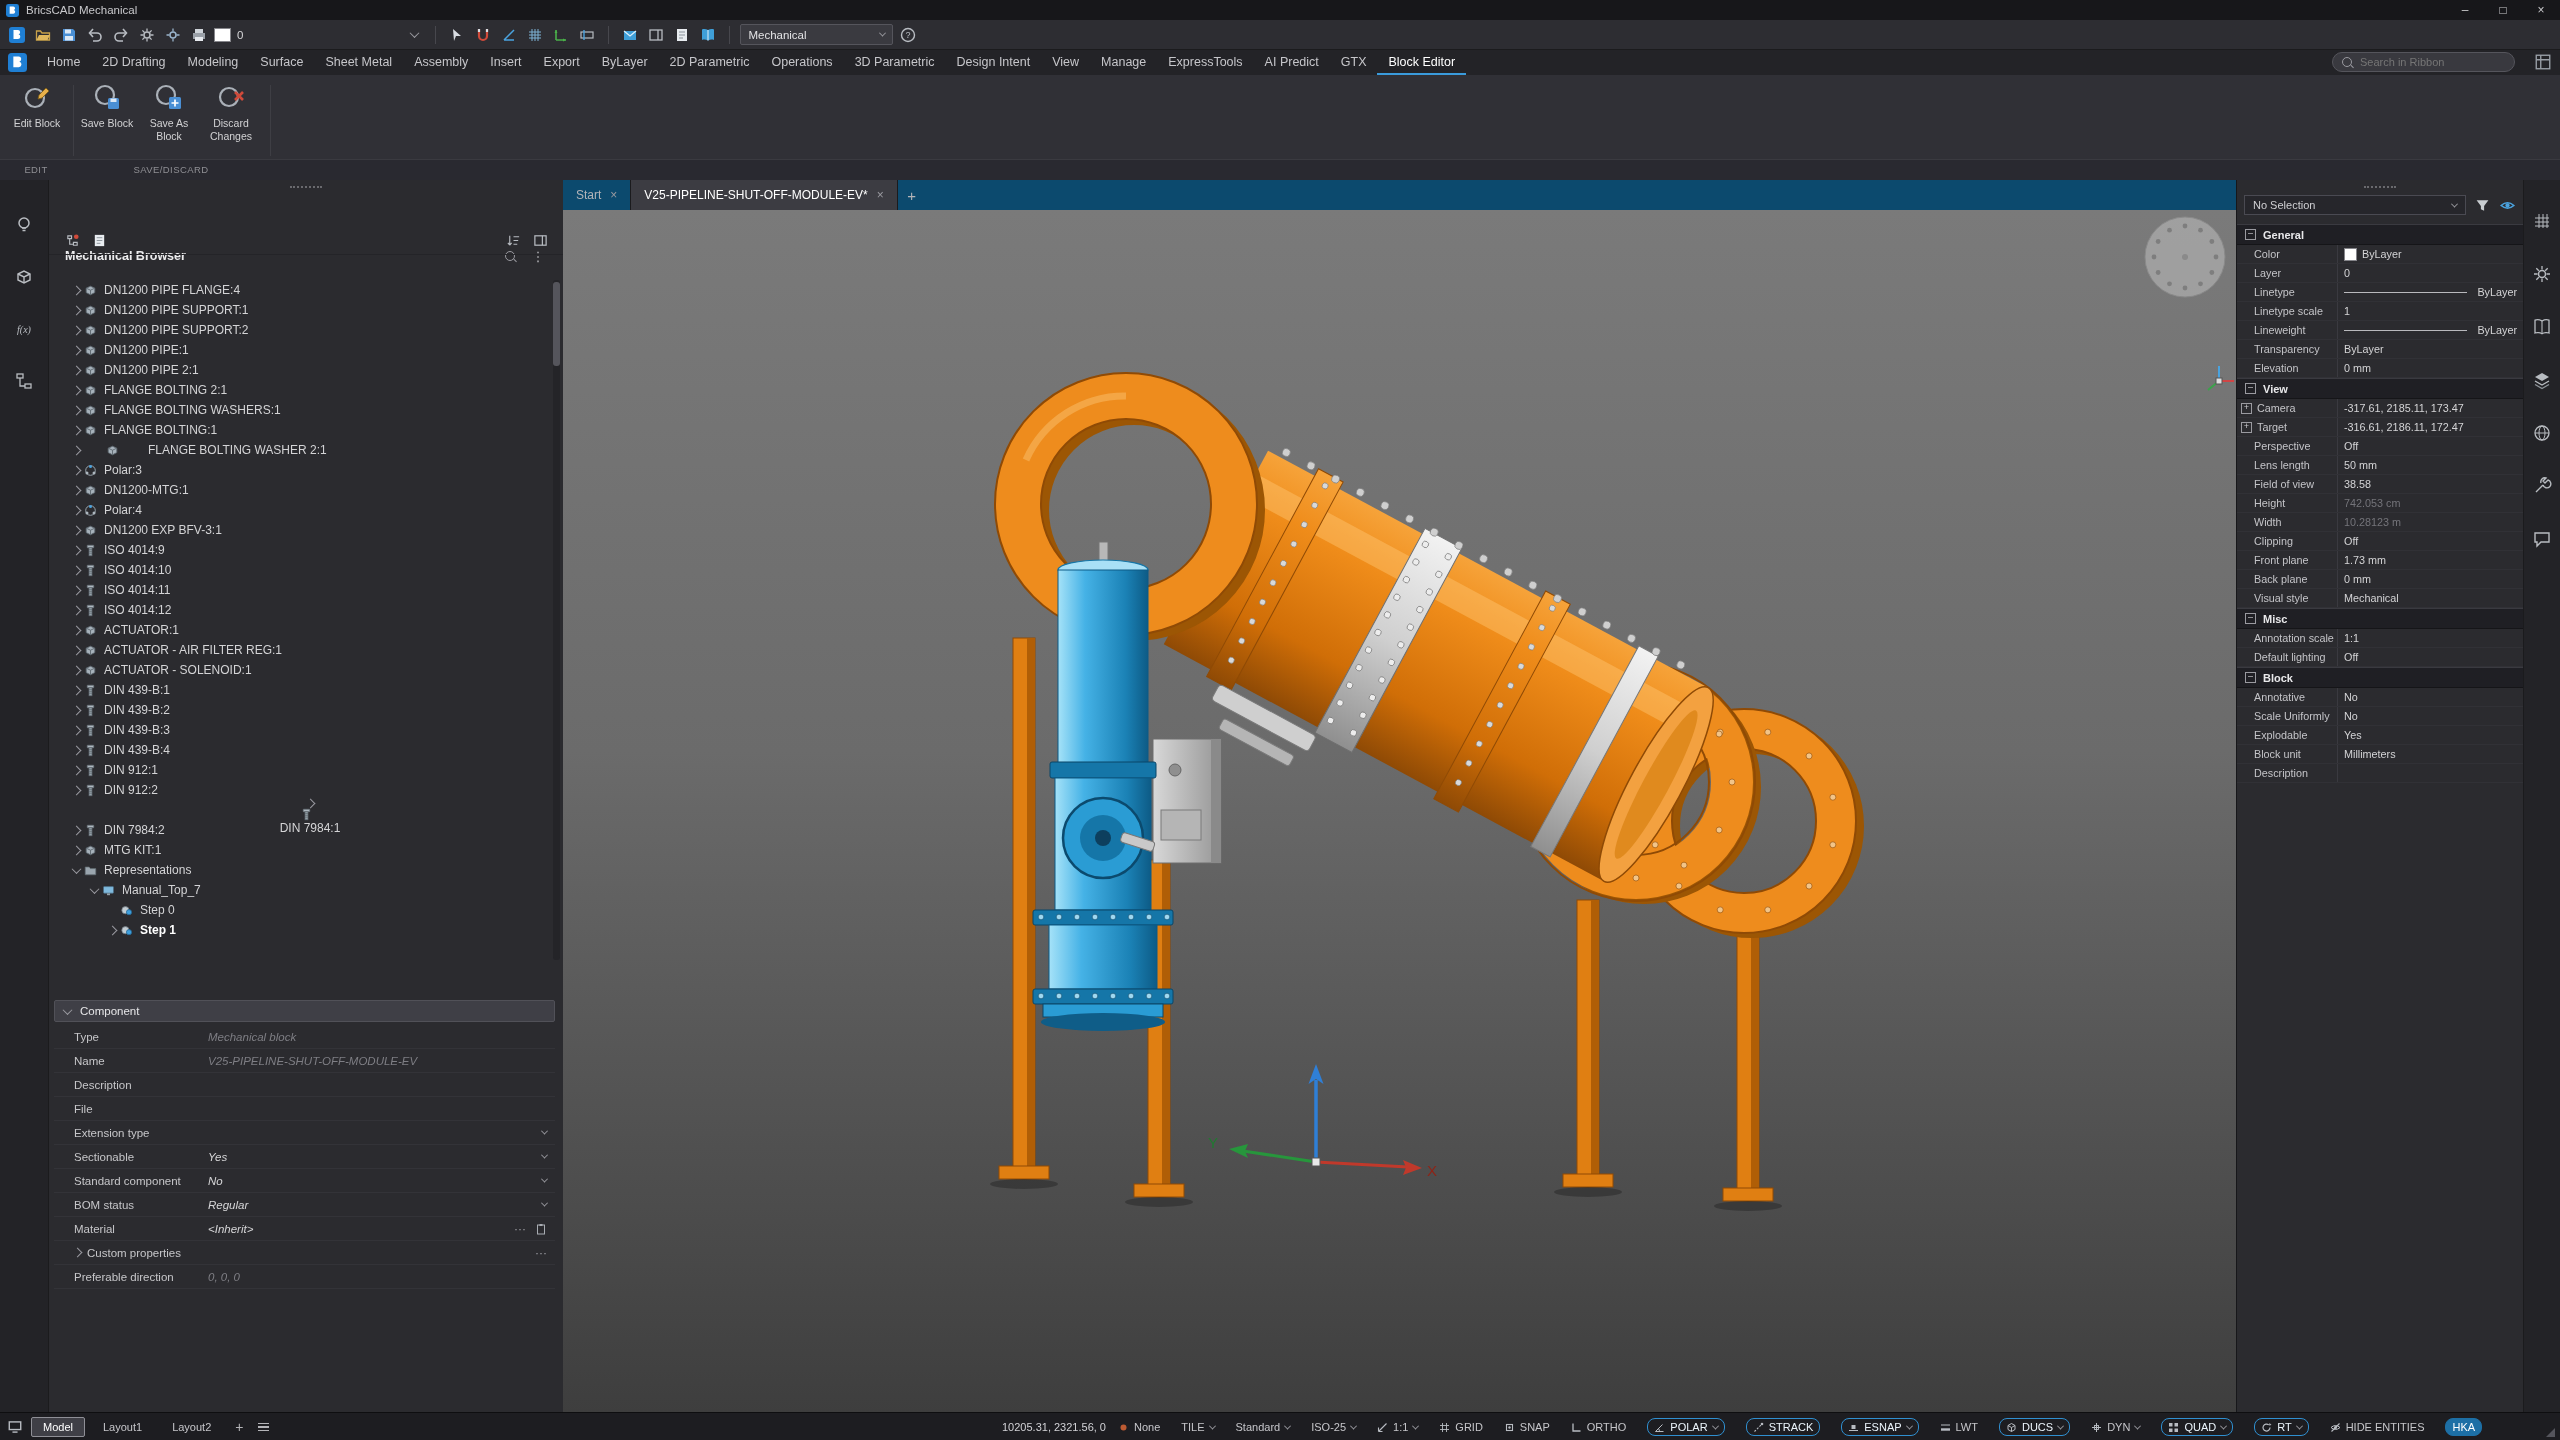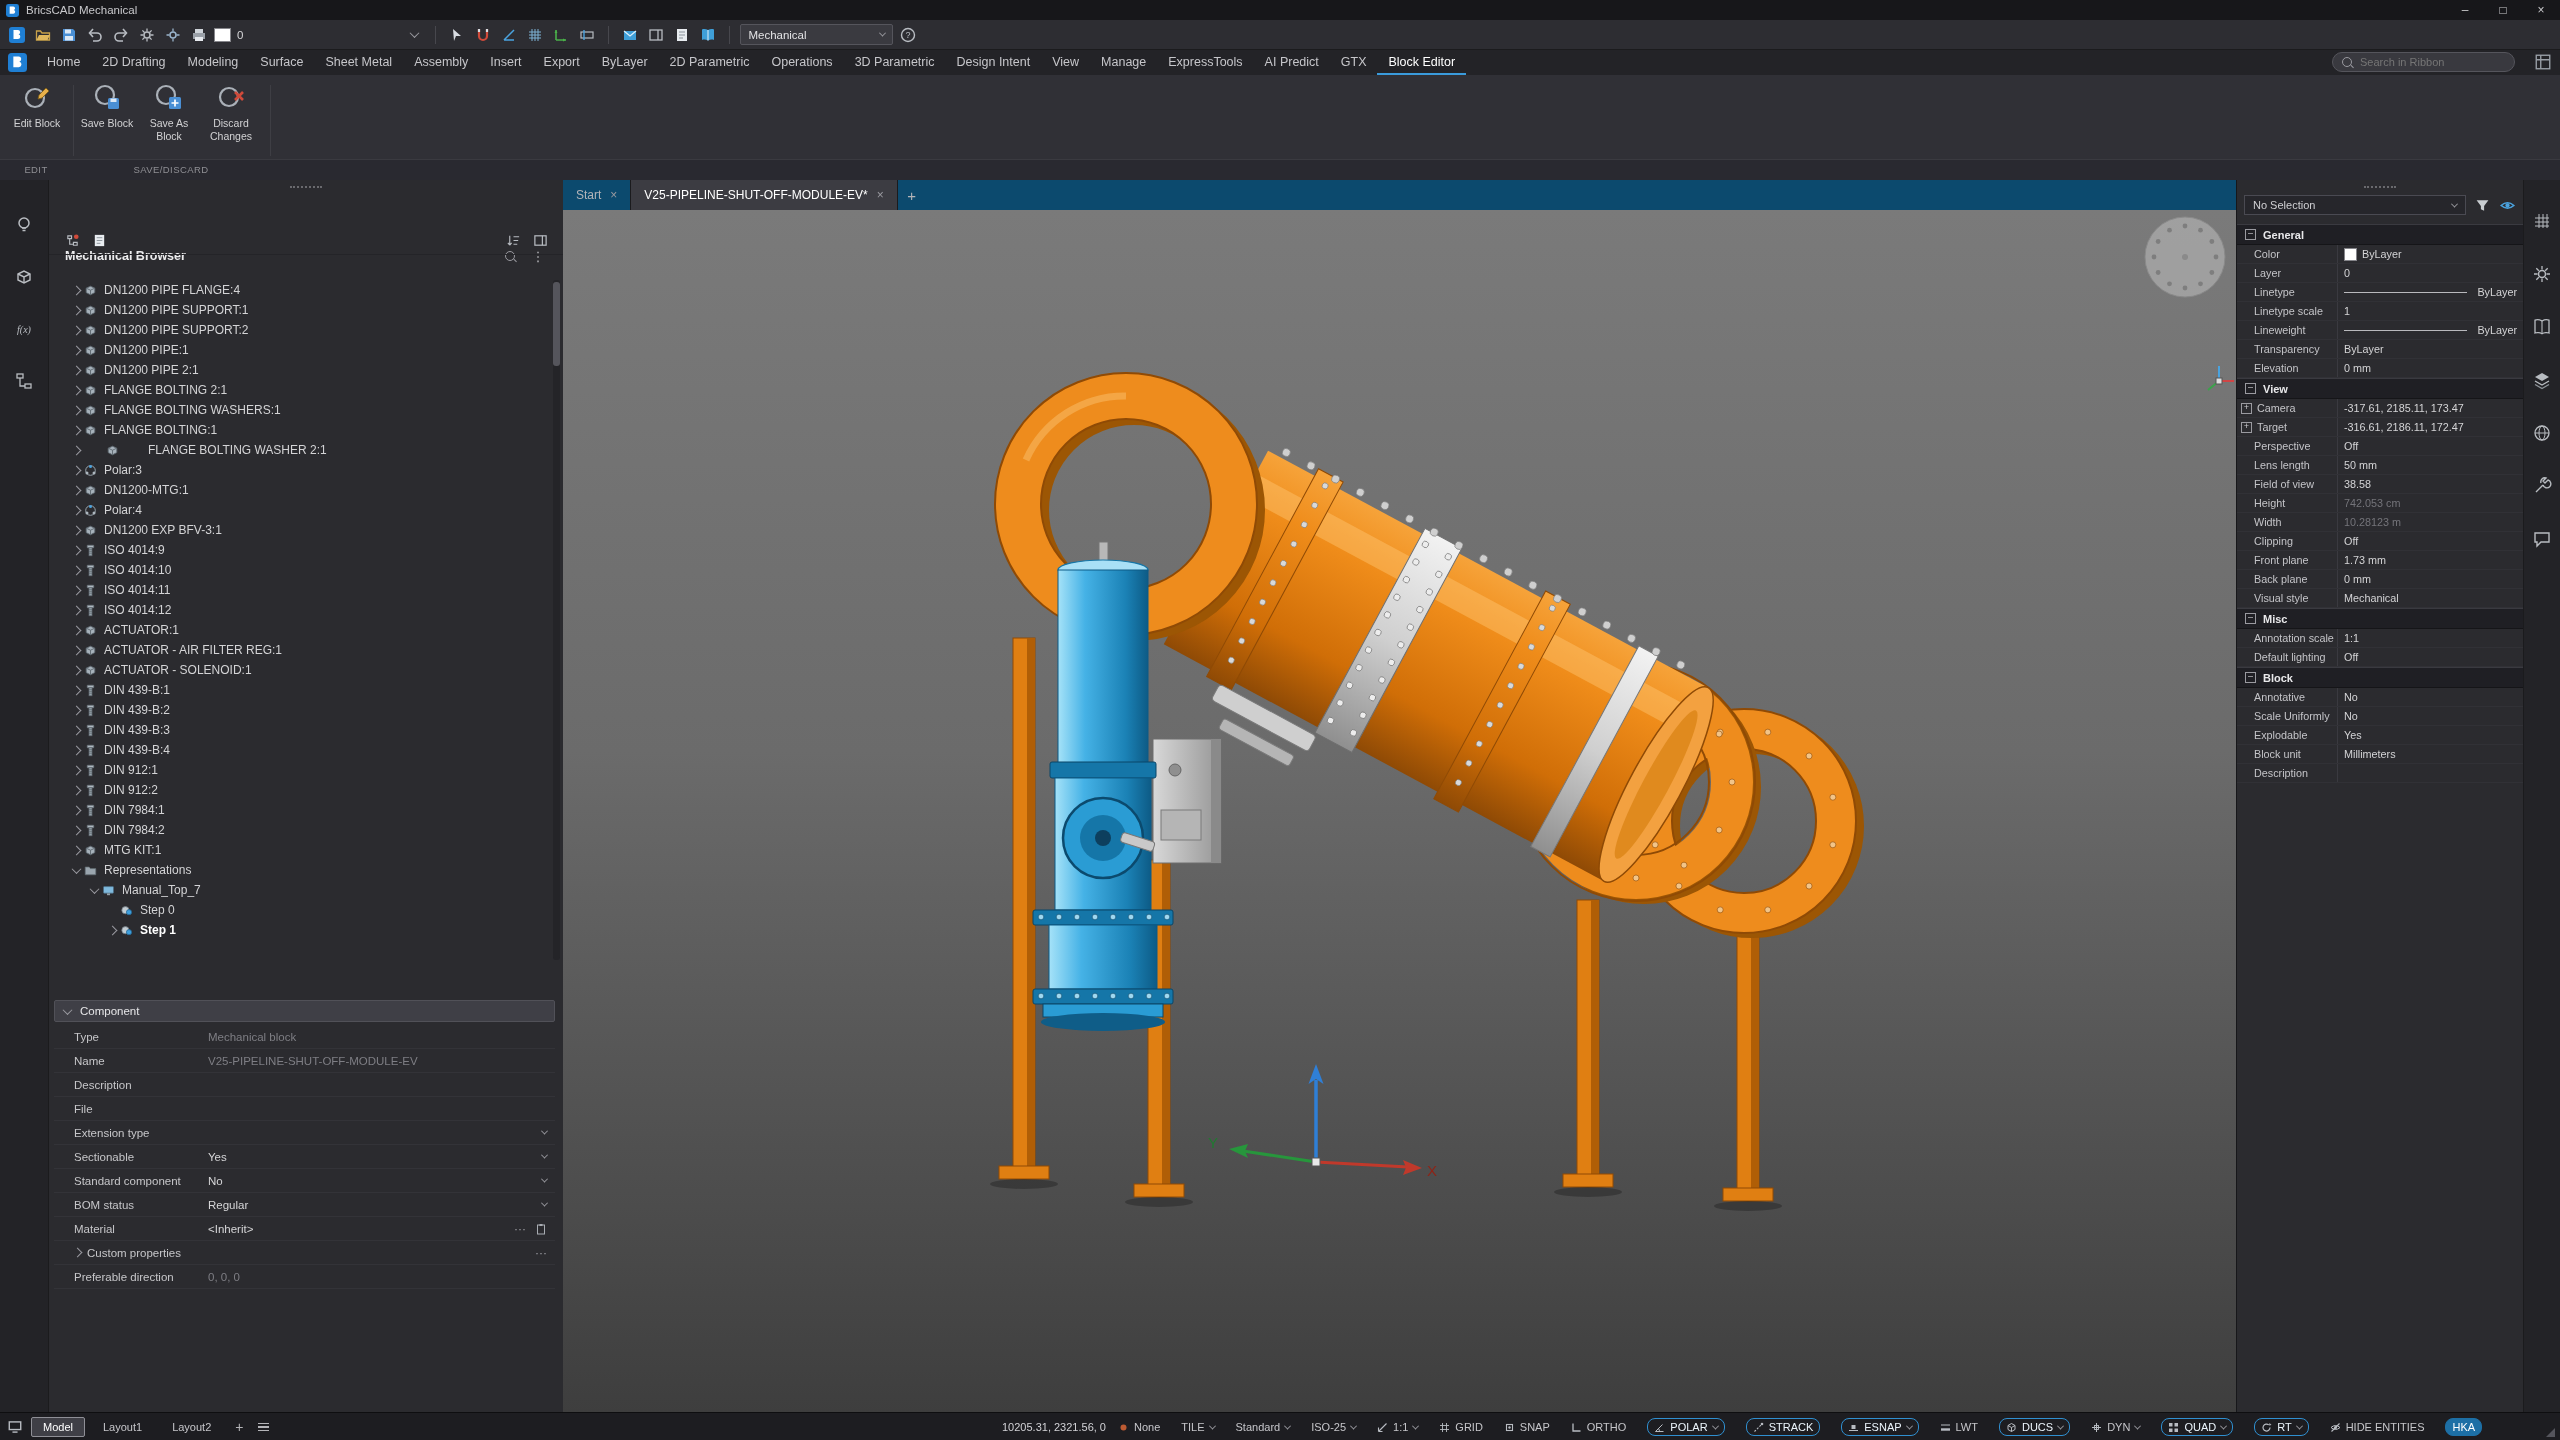--- a/index.html
+++ b/index.html
@@ -92,21 +92,21 @@
   #tree-scroll{position:absolute;right:3px;top:100px;width:7px;height:680px;background:#242428;border-radius:3px;}
   #tree-thumb{position:absolute;left:0;top:2px;width:7px;height:84px;background:#55555c;border-radius:3px;}
 
   
   #component-header{position:absolute;top:820px;left:5px;right:8px;height:22px;background:#3f3f46;
                     border:1px solid #515158;border-radius:2px;display:flex;align-items:center;
                     padding:0 9px;box-sizing:border-box;gap:9px;font-size:11.5px;color:#e6e6e8;}
   #component-rows{position:absolute;top:845px;left:5px;right:8px;}
   .crow{height:23px;display:flex;align-items:center;border-bottom:1px solid #333338;font-size:11.5px;}
   .clb{width:148px;padding-left:20px;box-sizing:border-box;color:#c6c6c9;display:flex;align-items:center;gap:6px;flex:none;}
-  .cval{flex:1;color:#d6d6d8;padding-left:6px;white-space:nowrap;overflow:hidden;}
+  .cval{flex:1;color:#d6d6d8;padding-left:6px;white-space:nowrap;overflow:hidden;font-style:italic;}
   .cval.grayed{color:#7e7e84;}
   .cctl{display:flex;align-items:center;gap:9px;padding-right:8px;color:#a2a2a8;font-size:12px;}
   .cctl svg{width:12px;height:12px;}
 
   
   #center{position:absolute;left:563px;top:0;width:1674px;height:100%;}
   #doctabs{position:absolute;left:0;top:0;right:0;height:30px;background:#0c4a6e;border-bottom:1px solid #1b1b1d;
            display:flex;align-items:stretch;}
   .dtab{display:flex;align-items:center;gap:9px;padding:0 13px;font-size:12px;color:#b4b4b8;
         border-right:1px solid #1b1b1d;white-space:nowrap;}
@@ -782,21 +782,21 @@
             </span>
             <span class="tree-ic">
               <svg viewBox="0 0 13 13">
                 <rect x="3.2" y="1.2" width="6.6" height="2.6" rx="0.5" fill="#aeb8c0" stroke="#5e686f" stroke-width="0.7"></rect>
                 <rect x="5" y="3.8" width="3" height="8" fill="#94a0a8" stroke="#5e686f" stroke-width="0.7"></rect>
                 <path d="M5 5.6h3M5 7.4h3M5 9.2h3" stroke="#5e686f" stroke-width="0.7"></path>
               </svg>
             </span>
             <span class="tree-lb">DIN 912:2</span>
           </div>
-          <div class="tree-row" style="padding-left: 20px;">
+          <div class="tree-row" style="padding-left: 20px; flex-direction: column;">
             <span class="tree-exp">
               <i class="chev r"></i>
             </span>
             <span class="tree-ic">
               <svg viewBox="0 0 13 13">
                 <rect x="3.2" y="1.2" width="6.6" height="2.6" rx="0.5" fill="#aeb8c0" stroke="#5e686f" stroke-width="0.7"></rect>
                 <rect x="5" y="3.8" width="3" height="8" fill="#94a0a8" stroke="#5e686f" stroke-width="0.7"></rect>
                 <path d="M5 5.6h3M5 7.4h3M5 9.2h3" stroke="#5e686f" stroke-width="0.7"></path>
               </svg>
             </span>

